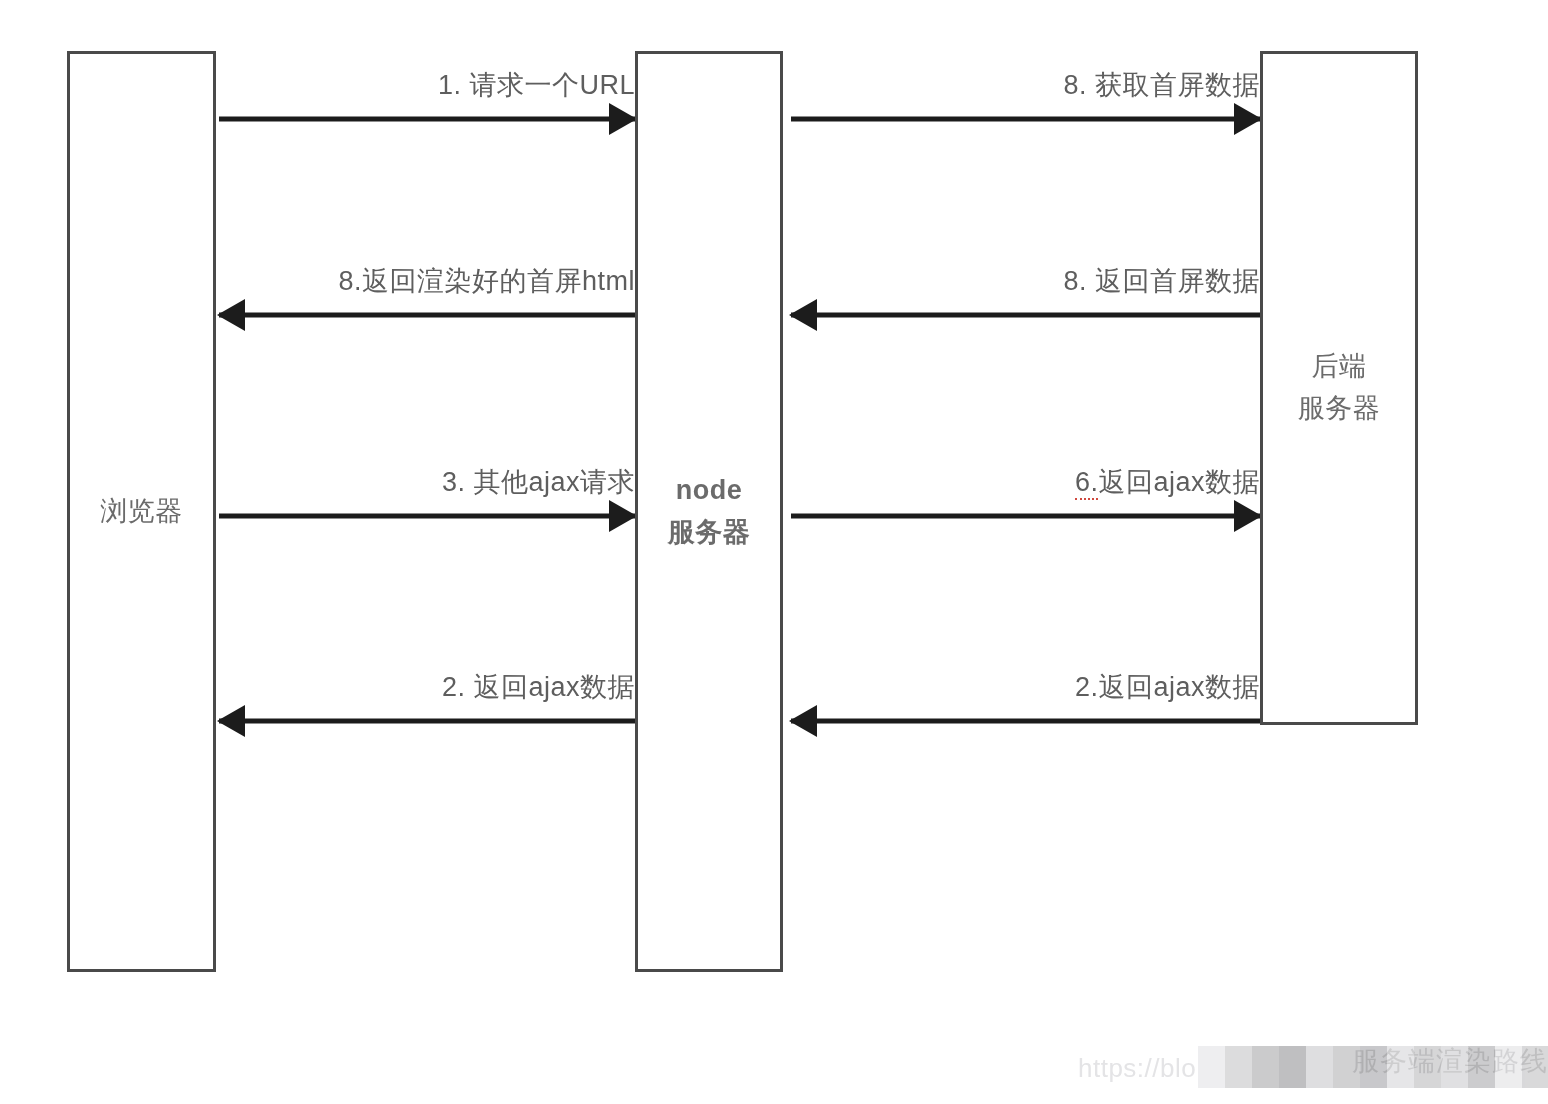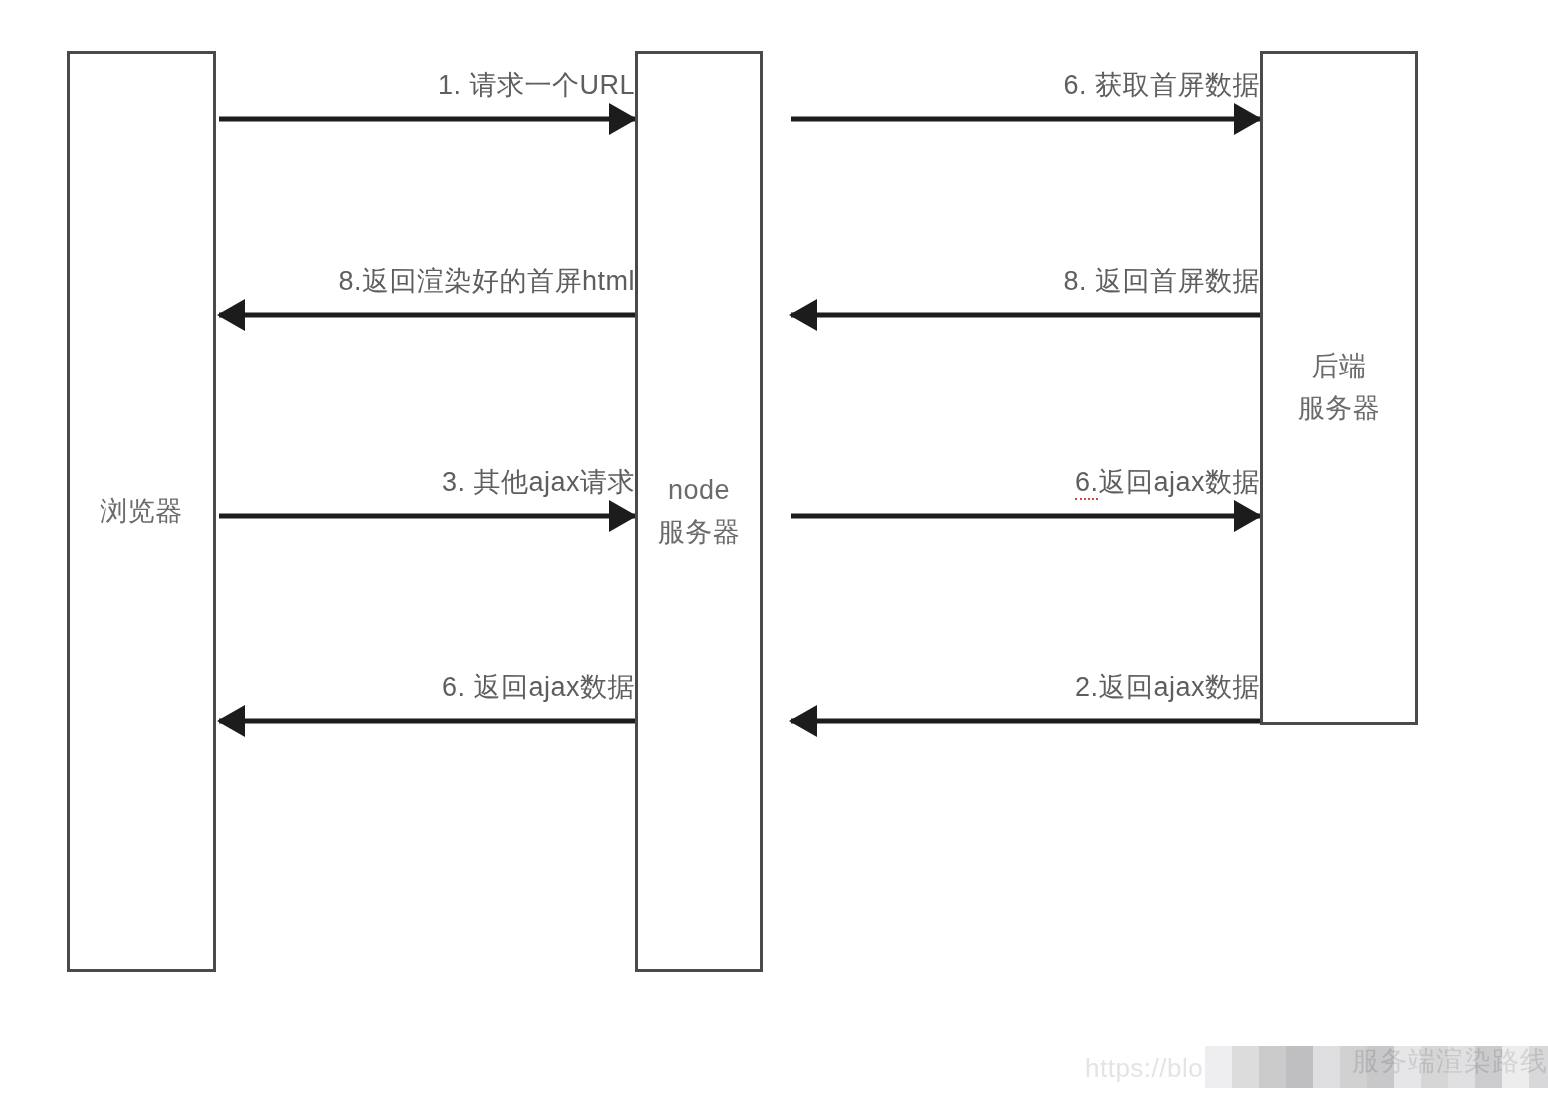--- a/index.html
+++ b/index.html
@@ -133,40 +133,40 @@
 </style>
 </head>
 <body>
 
 <div id="canvas">
 
   <div class="participant" style="left:67px; top:51px; width:149px; height:921px;">
     <div class="participant-label">浏览器</div>
   </div>
 
-  <div class="participant" style="left:635px; top:51px; width:128px; height:921px;">
+  <div class="participant" style="left:635px; top:51px; width:148px; height:921px;font-weight:bold;">
     <div class="participant-label">node
 服务器</div>
   </div>
 
   <div class="participant" style="left:1260px; top:51px; width:158px; height:674px;">
     <div class="participant-label">后端
 服务器</div>
   </div>
 
   <div class="message" style="left:219px; top:119px; width:416px;">
     <div class="msg-line"></div>
     <div class="arrowhead right"></div>
     <div class="msg-label">1. 请求一个URL</div>
   </div>
 
   <div class="message" style="left:791px; top:119px; width:469px;">
     <div class="msg-line"></div>
     <div class="arrowhead right"></div>
-    <div class="msg-label">6. 获取首屏数据</div>
+    <div class="msg-label">8. 获取首屏数据</div>
   </div>
 
   <div class="message" style="left:219px; top:315px; width:416px;">
     <div class="msg-line"></div>
     <div class="arrowhead left"></div>
     <div class="msg-label">8.返回渲染好的首屏html</div>
   </div>
 
   <div class="message" style="left:791px; top:315px; width:469px;">
     <div class="msg-line"></div>
@@ -182,32 +182,32 @@
 
   <div class="message" style="left:791px; top:516px; width:469px;">
     <div class="msg-line"></div>
     <div class="arrowhead right"></div>
     <div class="msg-label"><span class="marked">6.</span><span>返回ajax数据</span></div>
   </div>
 
   <div class="message" style="left:219px; top:721px; width:416px;">
     <div class="msg-line"></div>
     <div class="arrowhead left"></div>
-    <div class="msg-label">6. 返回ajax数据</div>
+    <div class="msg-label">2. 返回ajax数据</div>
   </div>
 
   <div class="message" style="left:791px; top:721px; width:469px;">
     <div class="msg-line"></div>
     <div class="arrowhead left"></div>
     <div class="msg-label">2.返回ajax数据</div>
   </div>
 
   <div class="caption" style="top:1043px;">服务端渲染路线</div>
 
-  <div class="watermark" style="left:1078px; top:1020px; width:440px; height:70px;margin-left:7px;">
+  <div class="watermark" style="left:1078px; top:1020px; width:440px; height:70px;">
     <div class="watermark-url">https://blo</div>
     <div class="mosaic">
       <span style="background:#ececee;"></span>
       <span style="background:#d6d6d8;"></span>
       <span style="background:#c2c2c4;"></span>
       <span style="background:#b4b4b7;"></span>
       <span style="background:#d9d9db;"></span>
       <span style="background:#c9c9cb;"></span>
       <span style="background:#bfbfc2;"></span>
       <span style="background:#e2e2e4;"></span>

